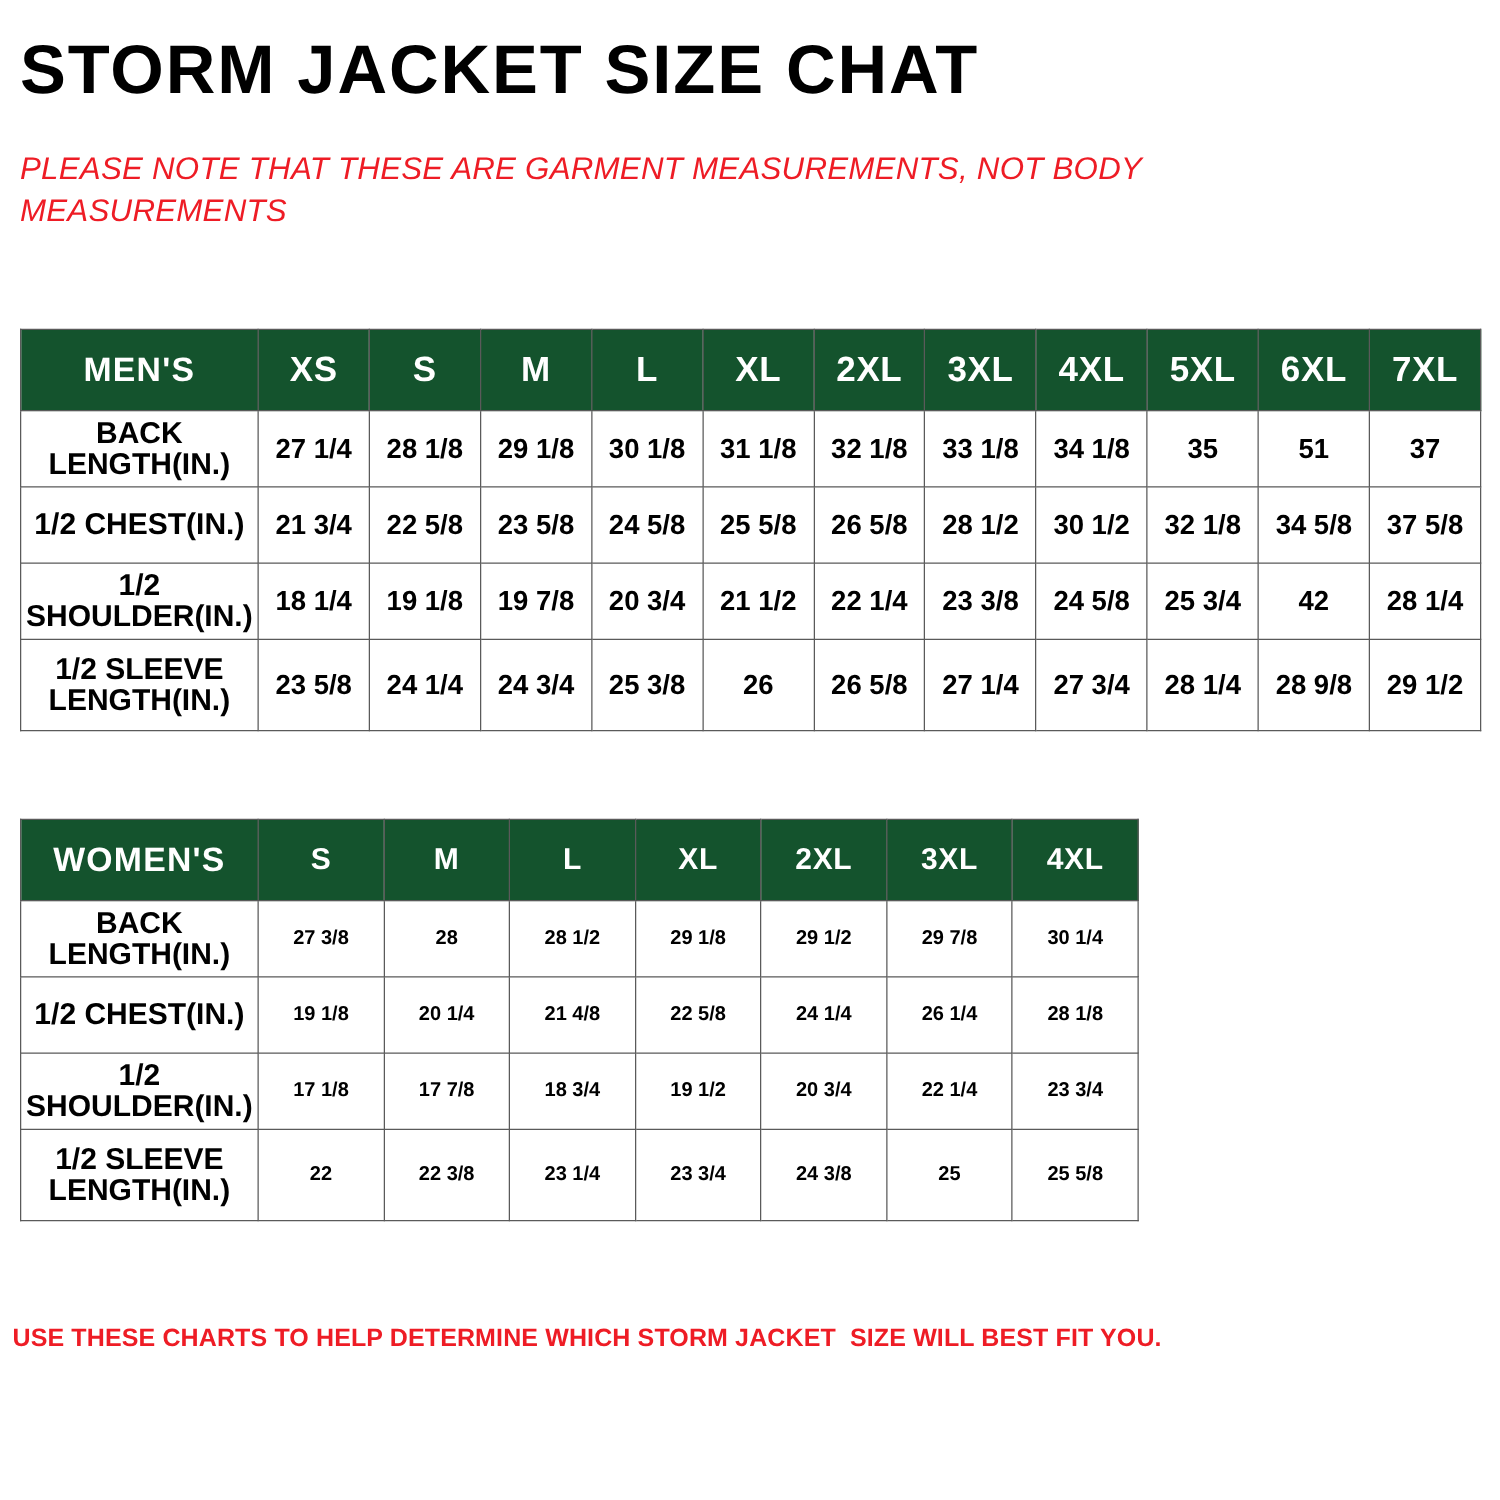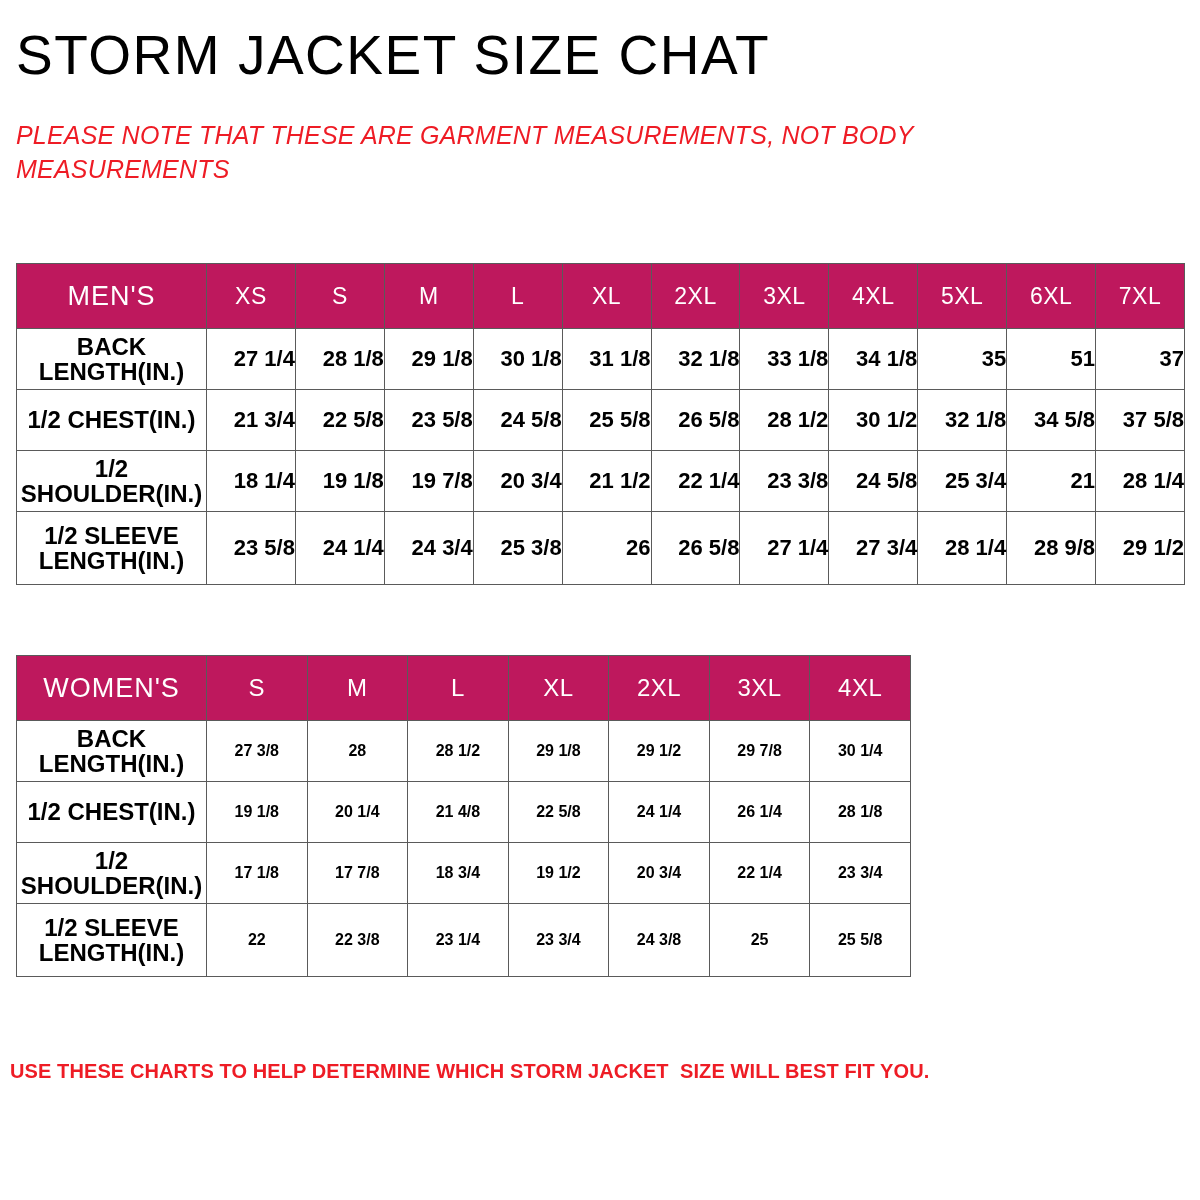--- a/index.html
+++ b/index.html
@@ -16,21 +16,21 @@
     position: relative;
   }
 
   
   .page-title {
     position: absolute;
     left: 16px;
     top: 24px;
     font-size: 55px;
     line-height: 62px;
-    font-weight: normal;
+    font-weight: bold;
     letter-spacing: 1.5px;
     color: #000000;
     white-space: nowrap;
   }
 
   
   .note-top {
     position: absolute;
     left: 16px;
     top: 118px;
@@ -63,23 +63,23 @@
     background: #ffffff;
   }
   .size-table th,
   .size-table td {
     border: 1px solid #5a5a5a;
     text-align: center;
     vertical-align: middle;
     padding: 0;
   }
   .size-table thead th {
-    background: #be185d;
+    background: #14532d;
     color: #ffffff;
-    font-weight: normal;
+    font-weight: bold;
     height: 64px;
     border-color: #5a5a5a;
     text-align: center;
   }
   .size-table tbody td {
     background: #ffffff;
     color: #000000;
     font-weight: bold;
   }
   .rowlabel {
@@ -87,23 +87,23 @@
     line-height: 1.05;
   }
 
   
   #mens-table {
     left: 16px;
     top: 263px;
     width: 1169px;
   }
   #mens-table thead th.corner { font-size: 27px; letter-spacing: 1px; }
-  #mens-table thead th.sizehdr { font-size: 23px; letter-spacing: 0.5px; }
+  #mens-table thead th.sizehdr { font-size: 28px; letter-spacing: 0.5px; }
   #mens-table tbody td.rowlabel { font-size: 24px; }
-  #mens-table tbody td.val { font-size: 22px; text-align: right; }
+  #mens-table tbody td.val { font-size: 22px; }
   #mens-table tbody tr.r-short td { height: 60px; }
   #mens-table tbody tr.r-tall  td { height: 72px; }
 
   
   #womens-table {
     left: 16px;
     top: 655px;
     width: 895px;
   }
   #womens-table thead th.corner { font-size: 27px; letter-spacing: 1px; }
@@ -170,21 +170,21 @@
         <td class="rowlabel"><span>1/2 SHOULDER(IN.)</span></td>
         <td class="val">18 1/4</td>
         <td class="val">19 1/8</td>
         <td class="val">19 7/8</td>
         <td class="val">20 3/4</td>
         <td class="val">21 1/2</td>
         <td class="val">22 1/4</td>
         <td class="val">23 3/8</td>
         <td class="val">24 5/8</td>
         <td class="val">25 3/4</td>
-        <td class="val">21</td>
+        <td class="val">42</td>
         <td class="val">28 1/4</td>
       </tr>
       <tr class="r-tall">
         <td class="rowlabel"><span>1/2 SLEEVE</span><br><span>LENGTH(IN.)</span></td>
         <td class="val">23 5/8</td>
         <td class="val">24 1/4</td>
         <td class="val">24 3/4</td>
         <td class="val">25 3/8</td>
         <td class="val">26</td>
         <td class="val">26 5/8</td>

